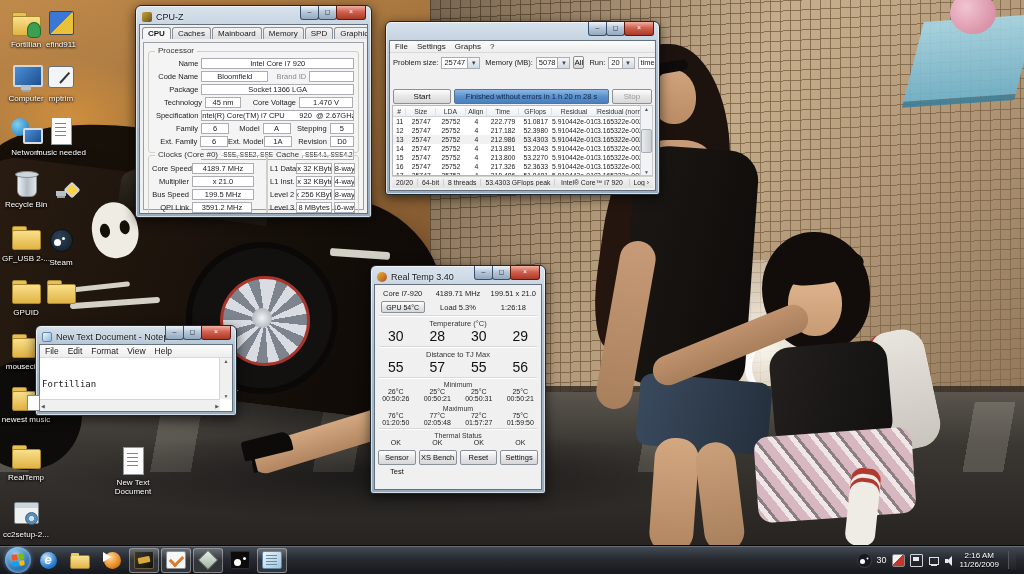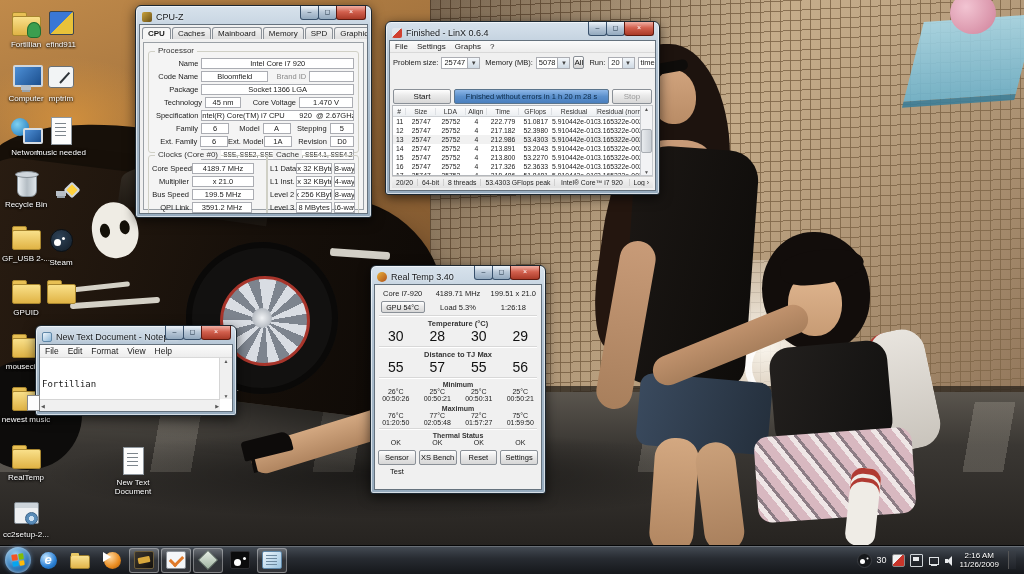--- a/index.html
+++ b/index.html
@@ -185,21 +185,21 @@
     background:linear-gradient(#f4f4f4,#e2e2e2);border-top:1px solid #cfcfcf;font-size:6.8px;color:#222;}
   .statusbar span{padding:0 4px;border-right:1px solid #cfcfcf;white-space:nowrap;overflow:hidden;}
   .progress{flex:1;height:15px;box-sizing:border-box;border:1px solid #5a748c;border-radius:2px;margin:18px 3px;
     background:linear-gradient(#8db7e8,#5b90cc 50%,#4a7fbe);color:#0a2948;font-size:7.5px;line-height:14px;
     text-align:center;white-space:nowrap;overflow:hidden;}
   
   #win-realtemp{left:370px;top:265px;width:176px;height:229px;}
   .rt4{display:flex;text-align:center;}
   .rt4>div{flex:1;}
   .rtsep{height:1px;background:#d8d8d8;border-bottom:1px solid #fff;margin:2px 4px;}
-  .rtlabel{text-align:center;font-size:7.5px;color:#333;margin-top:1px;font-weight:bold;}
+  .rtlabel{text-align:center;font-size:7.5px;color:#333;margin-top:1px;}
   .rtbig{font-size:14px;color:#111;}
   .rtsmall{font-size:7px;color:#222;}
   
   #win-notepad{left:35px;top:325px;width:202px;height:91px;}
   .nptext{position:absolute;left:0;right:12px;top:13px;bottom:12px;background:#fff;
     font-family:"DejaVu Sans Mono",monospace;font-size:9px;line-height:10px;padding:1px 2px;white-space:pre;}
   .npv{position:absolute;right:0;top:13px;bottom:12px;width:12px;background:#f0f0f0;border-left:1px solid #d5d5d5;
     display:flex;flex-direction:column;justify-content:space-between;font-size:5px;text-align:center;color:#555;}
   .nph{position:absolute;left:0;right:12px;bottom:0;height:12px;background:#f0f0f0;border-top:1px solid #d5d5d5;
     display:flex;justify-content:space-between;align-items:center;font-size:5px;color:#555;padding:0 1px;box-sizing:border-box;}
@@ -489,24 +489,20 @@
             <div class="fld" style="width:48px;">8 MBytes</div>
             <div class="fld" style="width:26px;margin-left:2px;">16-way</div>
             </div>
         </div>
 
       </div>
     </div>
   </div>
 
   <div class="win" id="win-linx">
-    <div class="tbar">
-      <span class="ticon" style="background:linear-gradient(135deg,#e0e6ec 45%,#d04030 45%);"></span>
-      <span>Finished - LinX 0.6.4</span>
-    </div>
     <div class="capbtns">
       <span class="capbtn">–</span>
       <span class="capbtn">◻</span>
       <span class="capbtn close">×</span>
     </div>
     <div class="client">
       <div class="menubar" style="font-size:8px;gap:9px;padding:1px 5px;">
         <span>File</span>
         <span>Settings</span>
         <span>Graphs</span>

